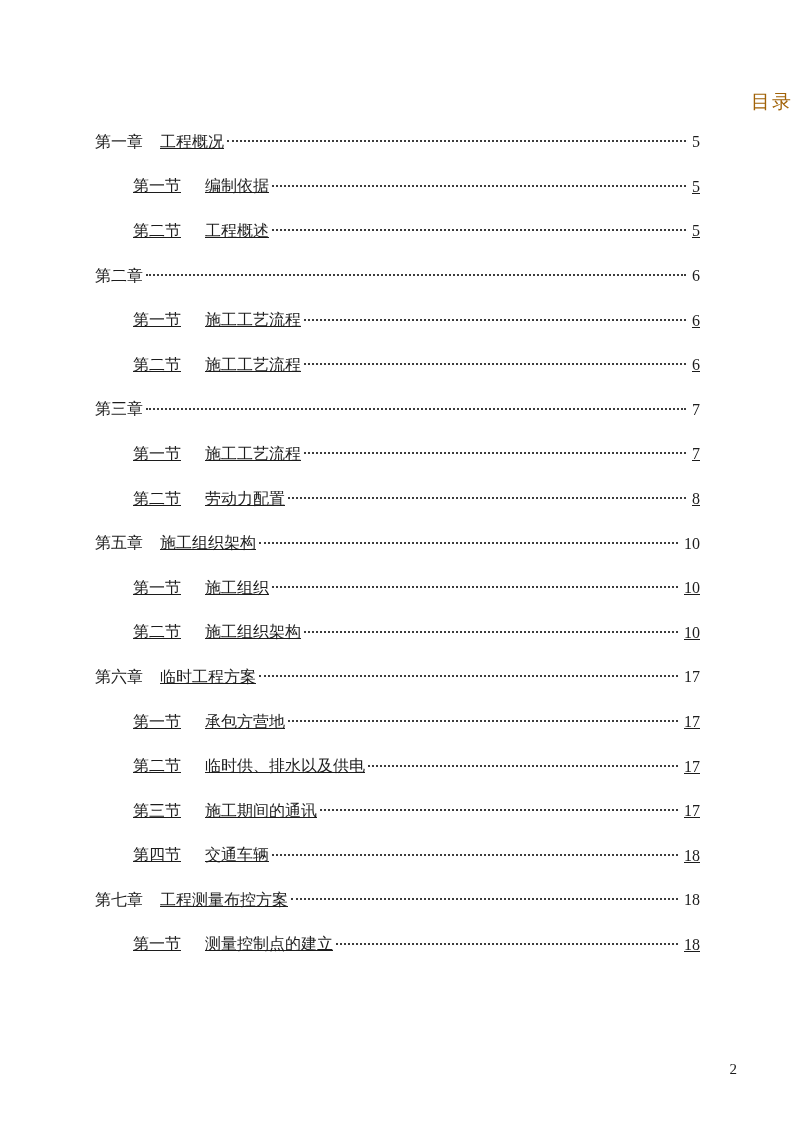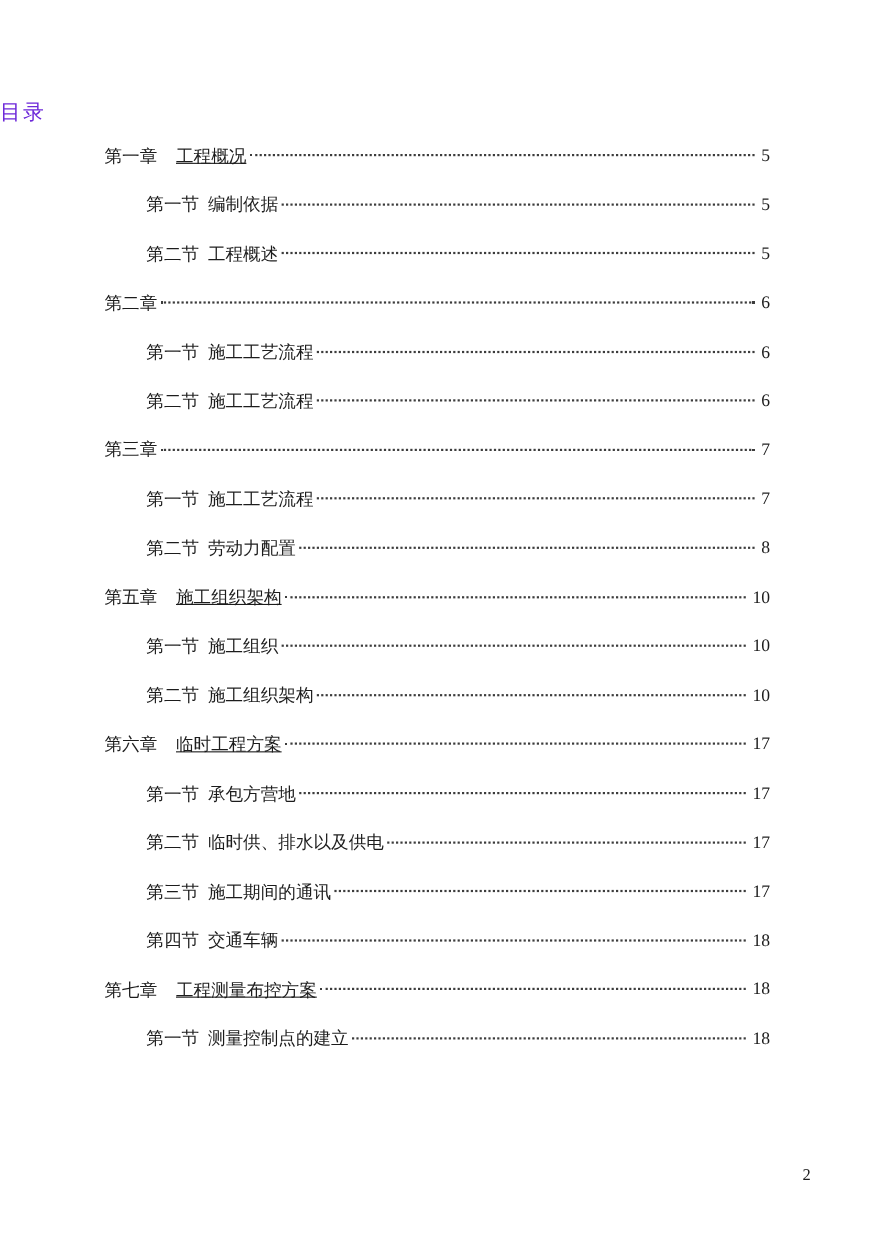--- a/index.html
+++ b/index.html
@@ -14,50 +14,51 @@
     background: #ffffff;
     overflow: hidden;
     font-family: "Liberation Serif", "DejaVu Serif", serif;
     color: #1c1c1c;
   }
   .doc-title {
     position: absolute;
     top: 89px;
     left: 0;
     width: 100%;
-    text-align: left;
+    text-align: right;
     font-size: 19px;
     letter-spacing: 2px;
-    color: #6d28d9;
+    color: #a16207;
   }
   .toc {
     position: absolute;
     top: 120px;
     left: 95px;
     width: 605px;
   }
   .toc-row {
     display: flex;
     align-items: center;
     height: 44.6px;
     font-size: 16px;
     white-space: nowrap;
   }
   .toc-row.section {
     padding-left: 38px;
+    text-decoration: underline;
   }
   .toc-row .lbl {
     flex: 0 0 auto;
   }
   .toc-row.chapter .ttl {
     margin-left: 17px;
     text-decoration: underline;
   }
   .toc-row.section .ttl {
-    margin-left: 8px;
+    margin-left: 24px;
   }
   .toc-row .leader {
     flex: 1 1 auto;
     border-bottom: 2px dotted #3c3c3c;
     margin: 0 6px 0 3px;
     position: relative;
     top: -1px;
     min-width: 10px;
   }
   .toc-row .pg {

